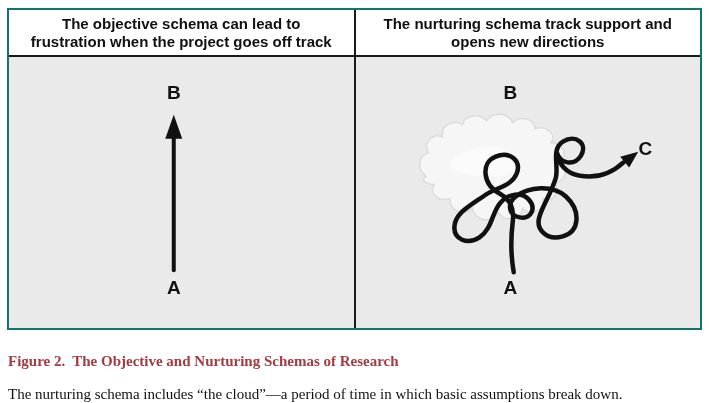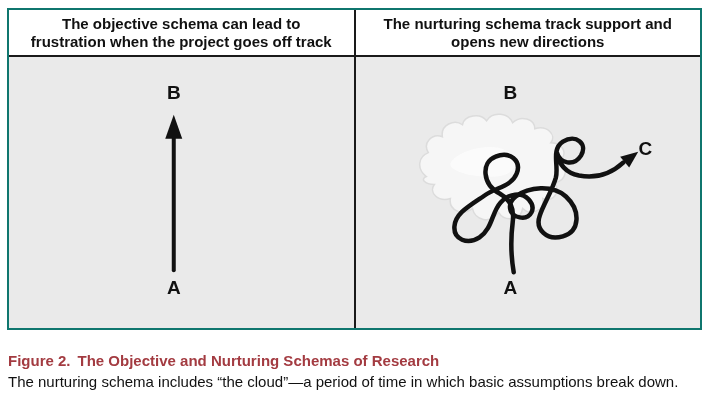--- a/index.html
+++ b/index.html
@@ -71,34 +71,35 @@
     font-weight: bold;
     font-size: 19px;
     color: #111111;
     letter-spacing: 0.5px;
   }
   .caption {
     position: absolute;
     left: 8px;
     top: 351px;
     width: 698px;
+    font-family: Liberation Serif, serif;
   }
   .caption-heading {
     color: #a33b41;
     font-weight: bold;
     font-size: 15px;
     line-height: 20px;
     white-space: nowrap;
   }
   .caption-heading .fig-label { margin-right: 7px; }
   .caption-body {
     color: #111111;
     font-size: 15px;
     line-height: 20px;
-    margin-top: 1px;
+    margin-top: 13px;
     white-space: nowrap;
   }
 </style>
 </head>
 <body>
 
 <div class="page">
 
   <div class="figure-box">
 

